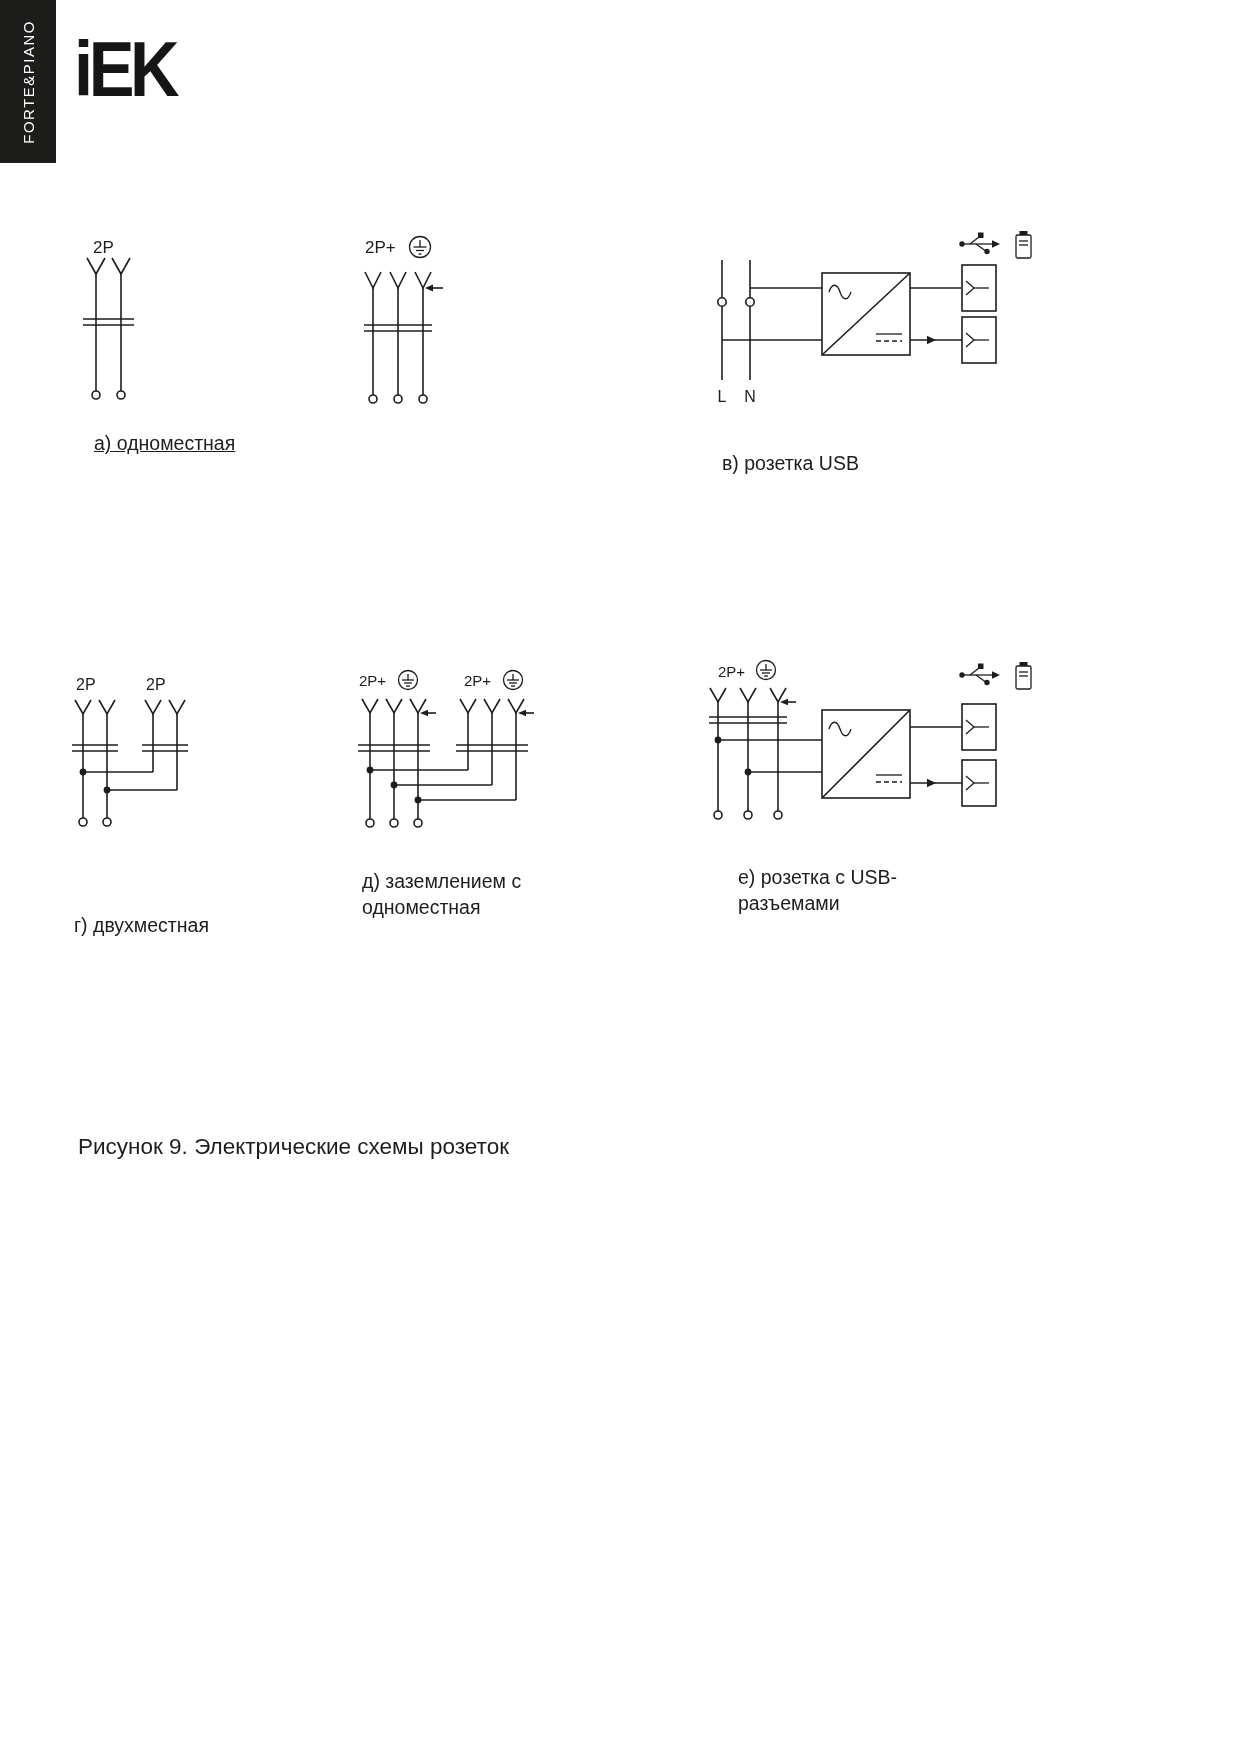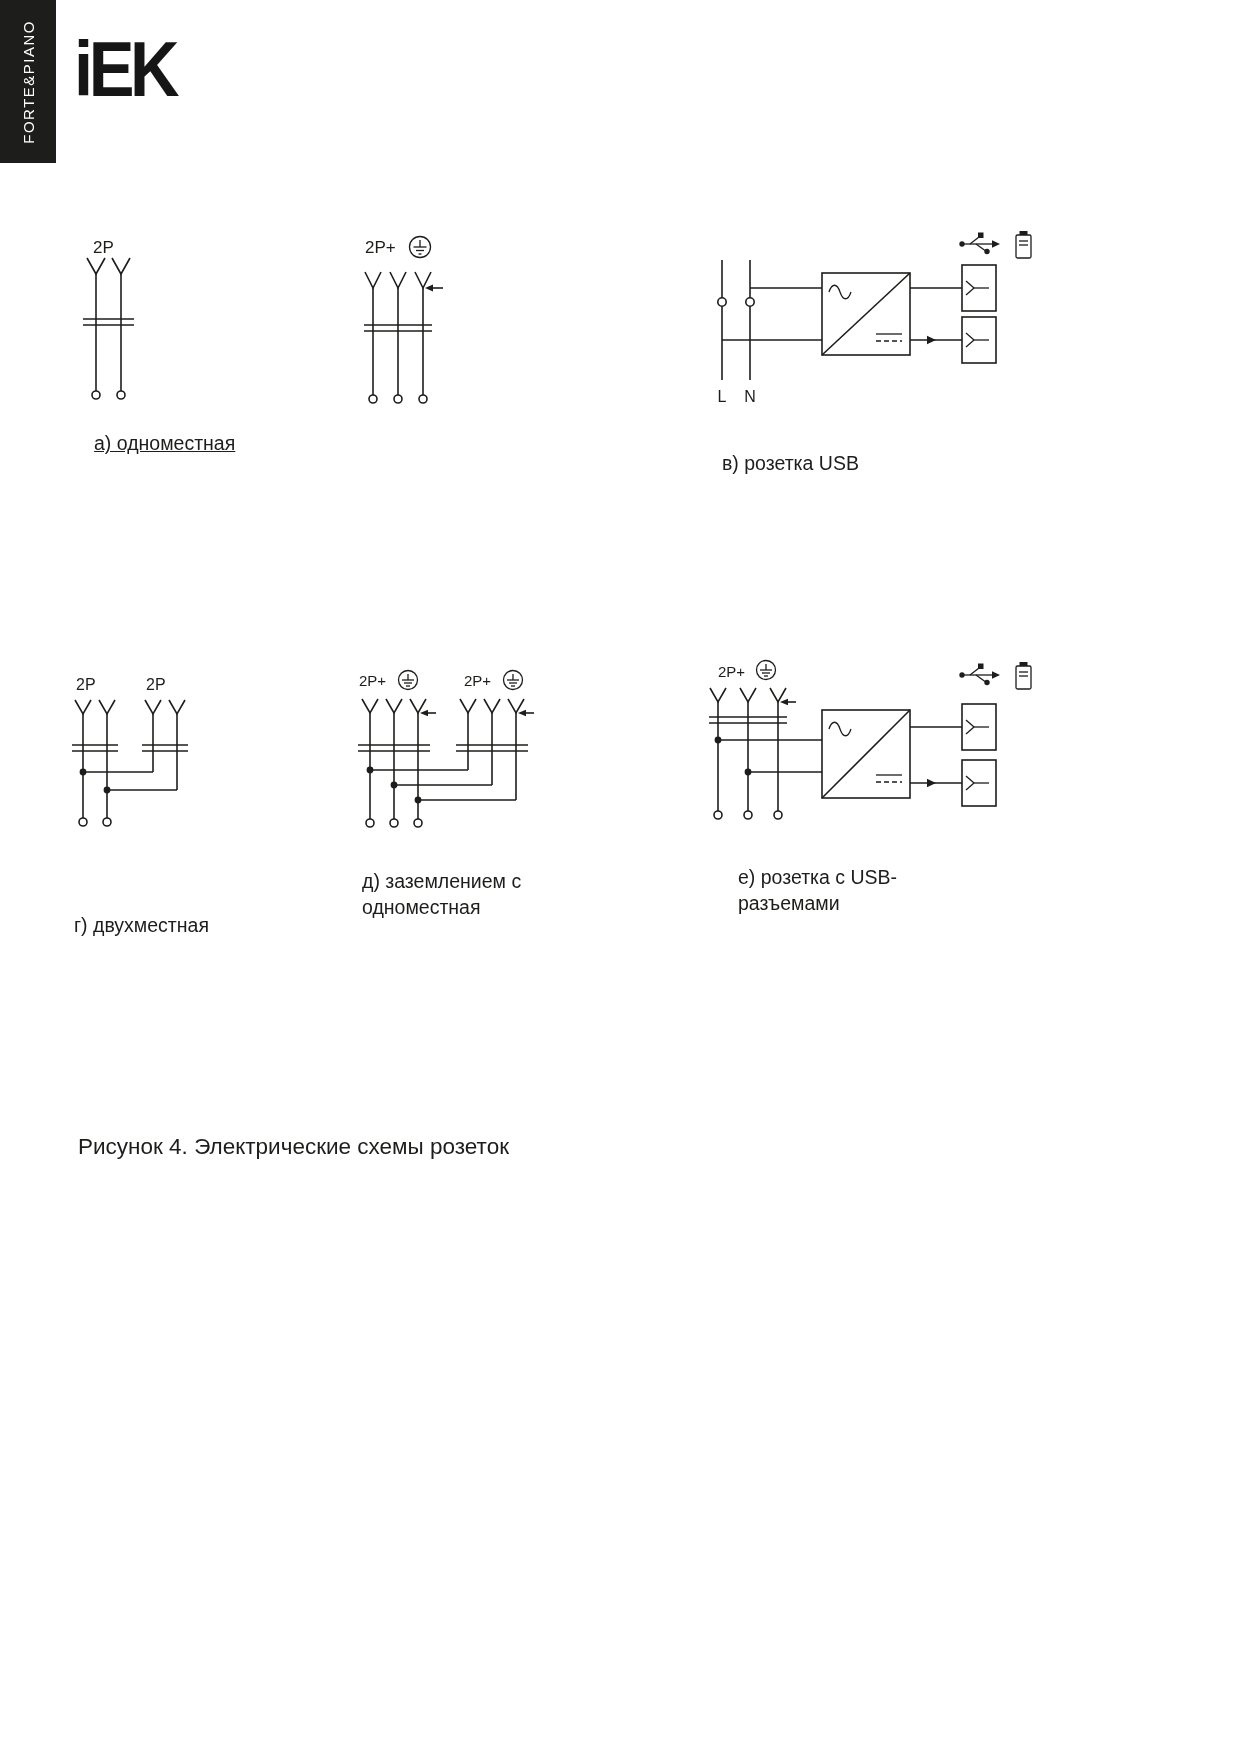--- a/index.html
+++ b/index.html
@@ -304,15 +304,15 @@
       <rect class="thin" x="318" y="15" width="15" height="23" rx="1.5"></rect>
       <line class="thin" x1="321" y1="21" x2="330" y2="21"></line>
       <line class="thin" x1="321" y1="25" x2="330" y2="25"></line>
     </g>
   </svg>
   <div class="cap" style="left:738px; top:864px;">
     <div>е) розетка с USB-</div>
     <div>разъемами</div>
   </div>
 
-  <div class="figcap">Рисунок 4. Электрические схемы розеток</div>
+  <div class="figcap">Рисунок 9. Электрические схемы розеток</div>
 
 </div>
 
 </body></html>

